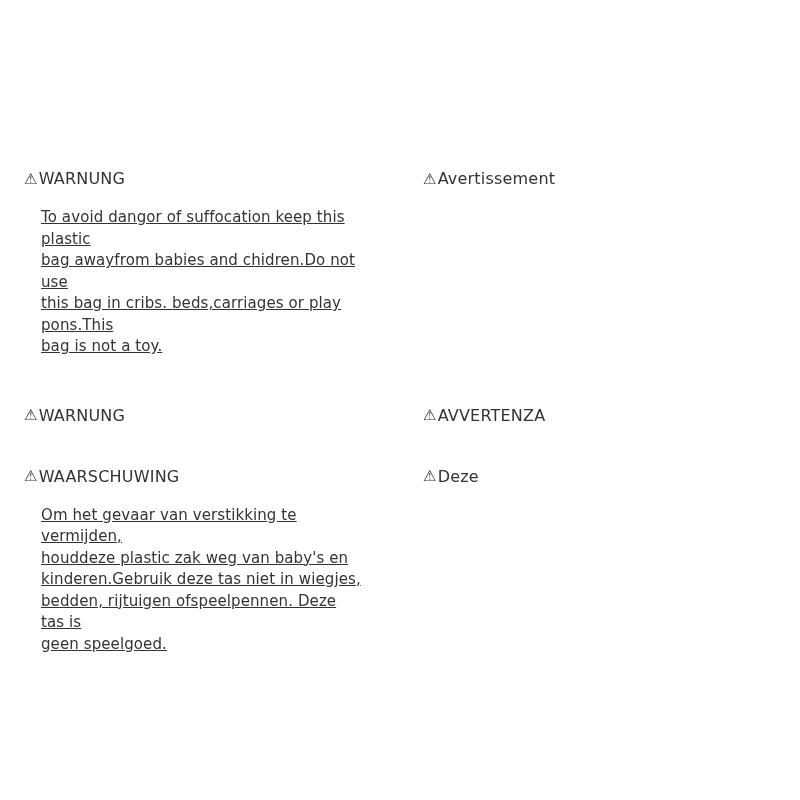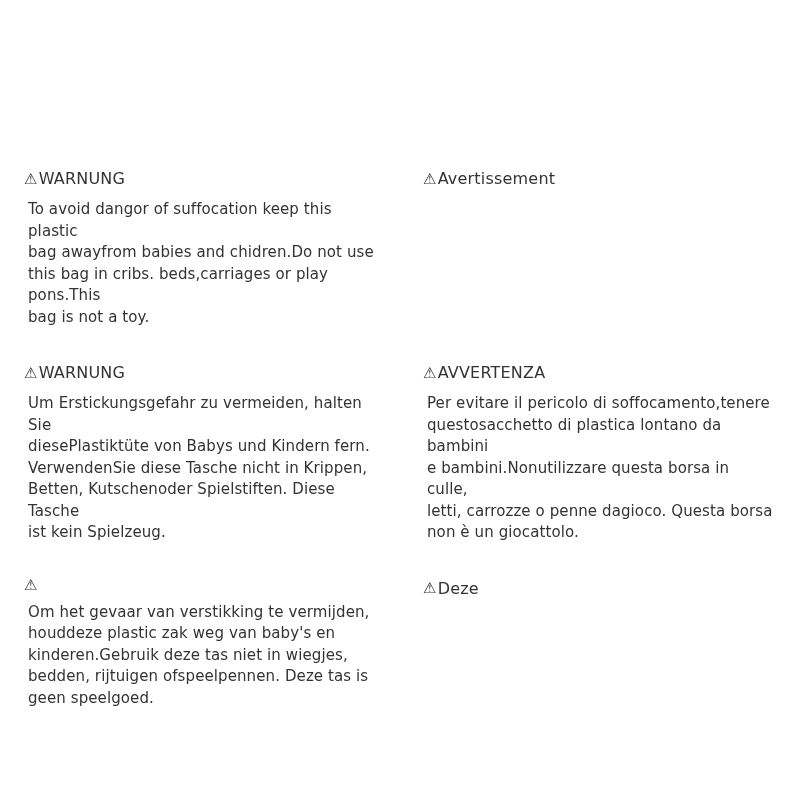--- a/index.html
+++ b/index.html
@@ -38,23 +38,24 @@
     align-items: center;
   }
   .warn-icon {
     font-size: 15px;
     margin-right: 1px;
     line-height: 1;
   }
   .warn-body {
     font-size: 15px;
     line-height: 21.5px;
-    margin: 4px;
+    margin: 17px;
     white-space: pre-line;
     letter-spacing: 0.1px;
+    text-decoration: underline;
   }
 </style>
 </head>
 <body>
 
 <div class="label-wrap">
 
   <section class="warn-section">
     <h2 class="warn-heading">
         <span class="warn-icon">⚠</span>
@@ -71,42 +72,33 @@
         <span class="warn-icon">⚠</span>
         <span>Avertissement</span>
       </h2>
   </section>
 
   <section class="warn-section">
     <h2 class="warn-heading">
         <span class="warn-icon">⚠</span>
         <span>WARNUNG</span>
       </h2>
-    <p class="warn-body">Um Erstickungsgefahr zu vermeiden, halten Sie
-diesePlastiktüte von Babys und Kindern fern.
-VerwendenSie diese Tasche nicht in Krippen,
-Betten, Kutschenoder Spielstiften. Diese Tasche
-ist kein Spielzeug.</p>
   </section>
 
   <section class="warn-section">
     <h2 class="warn-heading">
         <span class="warn-icon">⚠</span>
         <span>AVVERTENZA</span>
       </h2>
-    <p class="warn-body">Per evitare il pericolo di soffocamento,tenere
-questosacchetto di plastica lontano da bambini
-e bambini.Nonutilizzare questa borsa in culle,
-letti, carrozze o penne dagioco. Questa borsa
-non è un giocattolo.</p>
   </section>
 
   <section class="warn-section">
     <h2 class="warn-heading">
         <span class="warn-icon">⚠</span>
+        <span>WAARSCHUWING</span>
       </h2>
     <p class="warn-body">Om het gevaar van verstikking te vermijden,
 houddeze plastic zak weg van baby's en
 kinderen.Gebruik deze tas niet in wiegjes,
 bedden, rijtuigen ofspeelpennen. Deze tas is
 geen speelgoed.</p>
   </section>
 
   <section class="warn-section">
     <h2 class="warn-heading">

